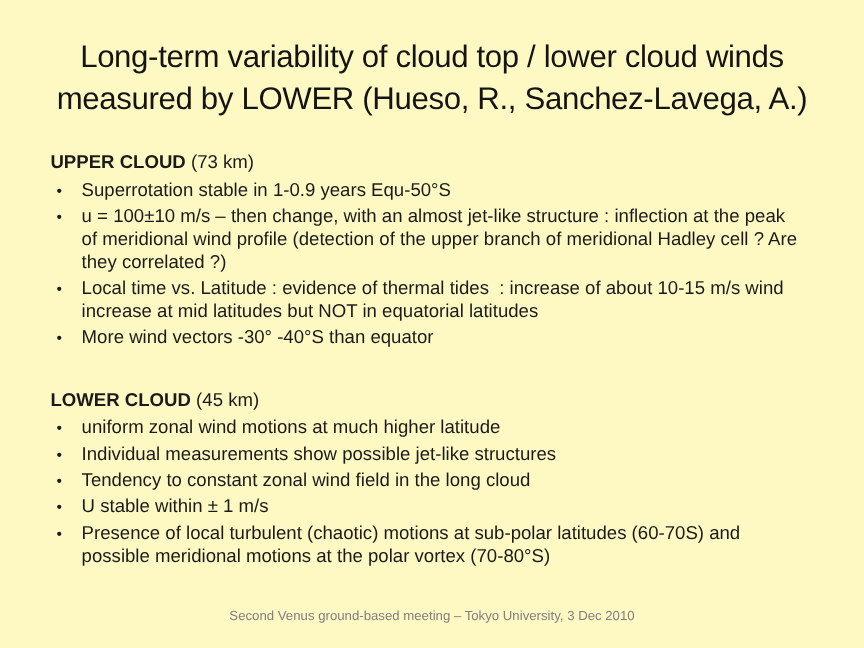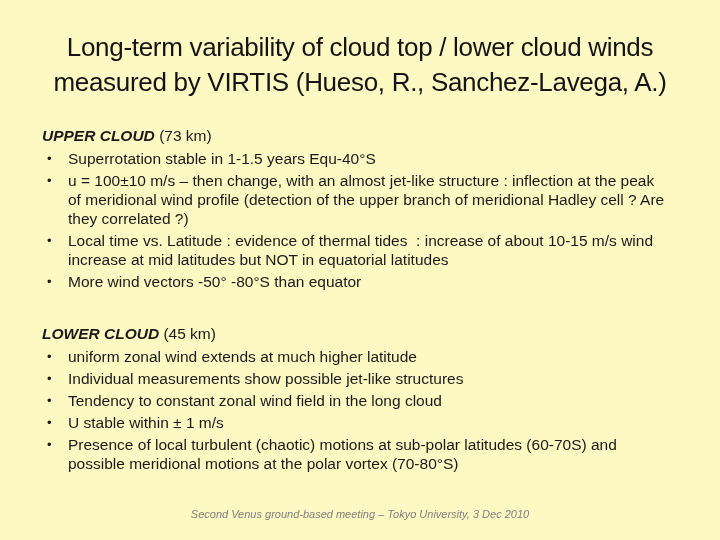--- a/index.html
+++ b/index.html
@@ -36,21 +36,20 @@
     left: 42px;
     width: 632px;
   }
   .section-heading {
     margin: 0 0 3px 0;
     font-size: 15.5px;
     line-height: 20px;
   }
   .section-heading .bold {
     font-weight: 700;
-    font-style: italic;
   }
   .bullets {
     list-style: none;
     margin: 0;
     padding: 0;
     width: 628px;
   }
   .bullets li {
     position: relative;
     padding-left: 26px;
@@ -71,49 +70,48 @@
     margin-top: 33px;
   }
   .footer {
     position: absolute;
     left: 0;
     right: 0;
     bottom: 20px;
     text-align: center;
     font-size: 11px;
     color: #808080;
-    font-style: italic;
   }
 </style>
 </head>
 <body>
 
 <div class="slide">
 
   <h1 class="title">
     <span class="title-line">Long-term variability of cloud top / lower cloud winds</span>
-    <span class="title-line">measured by VIRTIS (Hueso, R., Sanchez-Lavega, A.)</span>
+    <span class="title-line">measured by LOWER (Hueso, R., Sanchez-Lavega, A.)</span>
   </h1>
 
   <div class="body">
 
     <div class="section">
       <p class="section-heading"><span class="bold">UPPER CLOUD</span><span> (73 km)</span></p>
       <ul class="bullets">
-        <li><span class="marker">•</span><span class="bullet-text">Superrotation stable in 1-1.5 years Equ-40°S</span></li>
+        <li><span class="marker">•</span><span class="bullet-text">Superrotation stable in 1-0.9 years Equ-50°S</span></li>
         <li><span class="marker">•</span><span class="bullet-text">u = 100±10 m/s – then change, with an almost jet-like structure : inflection at the peak of meridional wind profile (detection of the upper branch of meridional Hadley cell ? Are they correlated ?)</span></li>
         <li><span class="marker">•</span><span class="bullet-text">Local time vs. Latitude : evidence of thermal tides  : increase of about 10-15 m/s wind increase at mid latitudes but NOT in equatorial latitudes</span></li>
-        <li><span class="marker">•</span><span class="bullet-text">More wind vectors -50° -80°S than equator</span></li>
+        <li><span class="marker">•</span><span class="bullet-text">More wind vectors -30° -40°S than equator</span></li>
       </ul>
     </div>
 
     <div class="section">
       <p class="section-heading"><span class="bold">LOWER CLOUD</span><span> (45 km)</span></p>
       <ul class="bullets">
-        <li><span class="marker">•</span><span class="bullet-text">uniform zonal wind extends at much higher latitude</span></li>
+        <li><span class="marker">•</span><span class="bullet-text">uniform zonal wind motions at much higher latitude</span></li>
         <li><span class="marker">•</span><span class="bullet-text">Individual measurements show possible jet-like structures</span></li>
         <li><span class="marker">•</span><span class="bullet-text">Tendency to constant zonal wind field in the long cloud</span></li>
         <li><span class="marker">•</span><span class="bullet-text">U stable within ± 1 m/s</span></li>
         <li><span class="marker">•</span><span class="bullet-text">Presence of local turbulent (chaotic) motions at sub-polar latitudes (60-70S) and possible meridional motions at the polar vortex (70-80°S)</span></li>
       </ul>
     </div>
 
   </div>
 
   <div class="footer">Second Venus ground-based meeting – Tokyo University, 3 Dec 2010</div>

